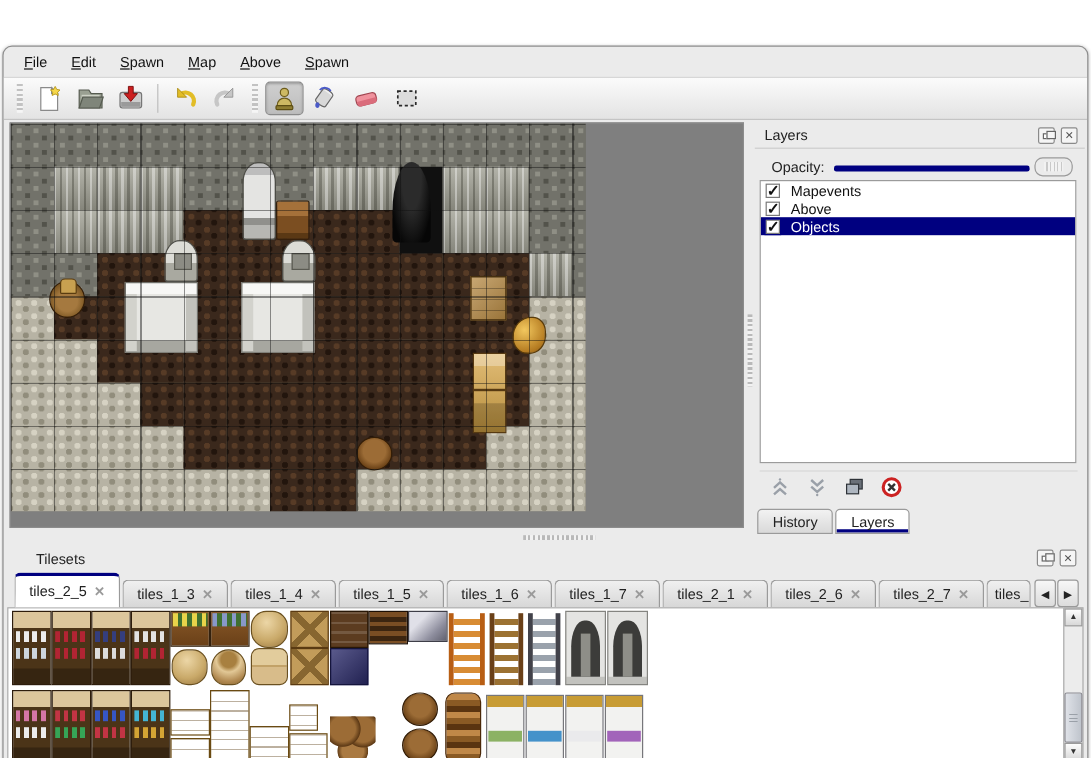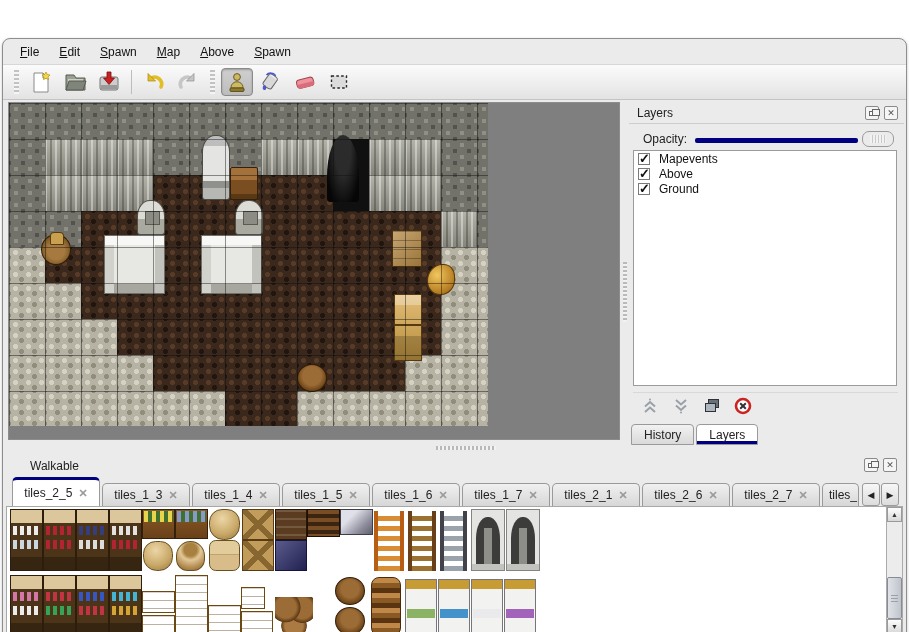--- a/index.html
+++ b/index.html
@@ -426,23 +426,23 @@
     </div>
     <div class="layer-list">
         <div class="layer-row">
           <div class="checkbox checked"></div>
           <span class="layer-name">Mapevents</span>
         </div>
         <div class="layer-row">
           <div class="checkbox checked"></div>
           <span class="layer-name">Above</span>
         </div>
-        <div class="layer-row">
+        <div class="layer-row selected">
           <div class="checkbox checked"></div>
-          <span class="layer-name">Ground</span>
+          <span class="layer-name">Objects</span>
         </div>
       </div>
     <div class="layer-btns">
       <span class="layer-btn">
         <svg viewBox="0 0 18 18">
           <path d="M4 9.5l5-4.5 5 4.5M4 15l5-4.5 5 4.5" fill="none" stroke="#9aa0a8" stroke-width="2"></path>
           <circle cx="9" cy="2.5" r="1" fill="#9aa0a8"></circle>
         </svg>
       </span>
       <span class="layer-btn">
@@ -465,21 +465,21 @@
       </span>
     </div>
     <div class="dock-tabs">
         <div class="dock-tab">History</div>
         <div class="dock-tab active">Layers</div>
       </div>
   </div>
 
   <div class="tilesets-dock">
     <div class="ts-titlebar">
-      <span class="ts-title">Walkable</span>
+      <span class="ts-title">Tilesets</span>
       <span class="ts-icons">
         <span class="mini-btn">
             <span class="float-glyph"></span>
           </span>
         <span class="mini-btn">
             <span>✕</span>
           </span>
       </span>
     </div>
     <div class="ts-tabbar">

